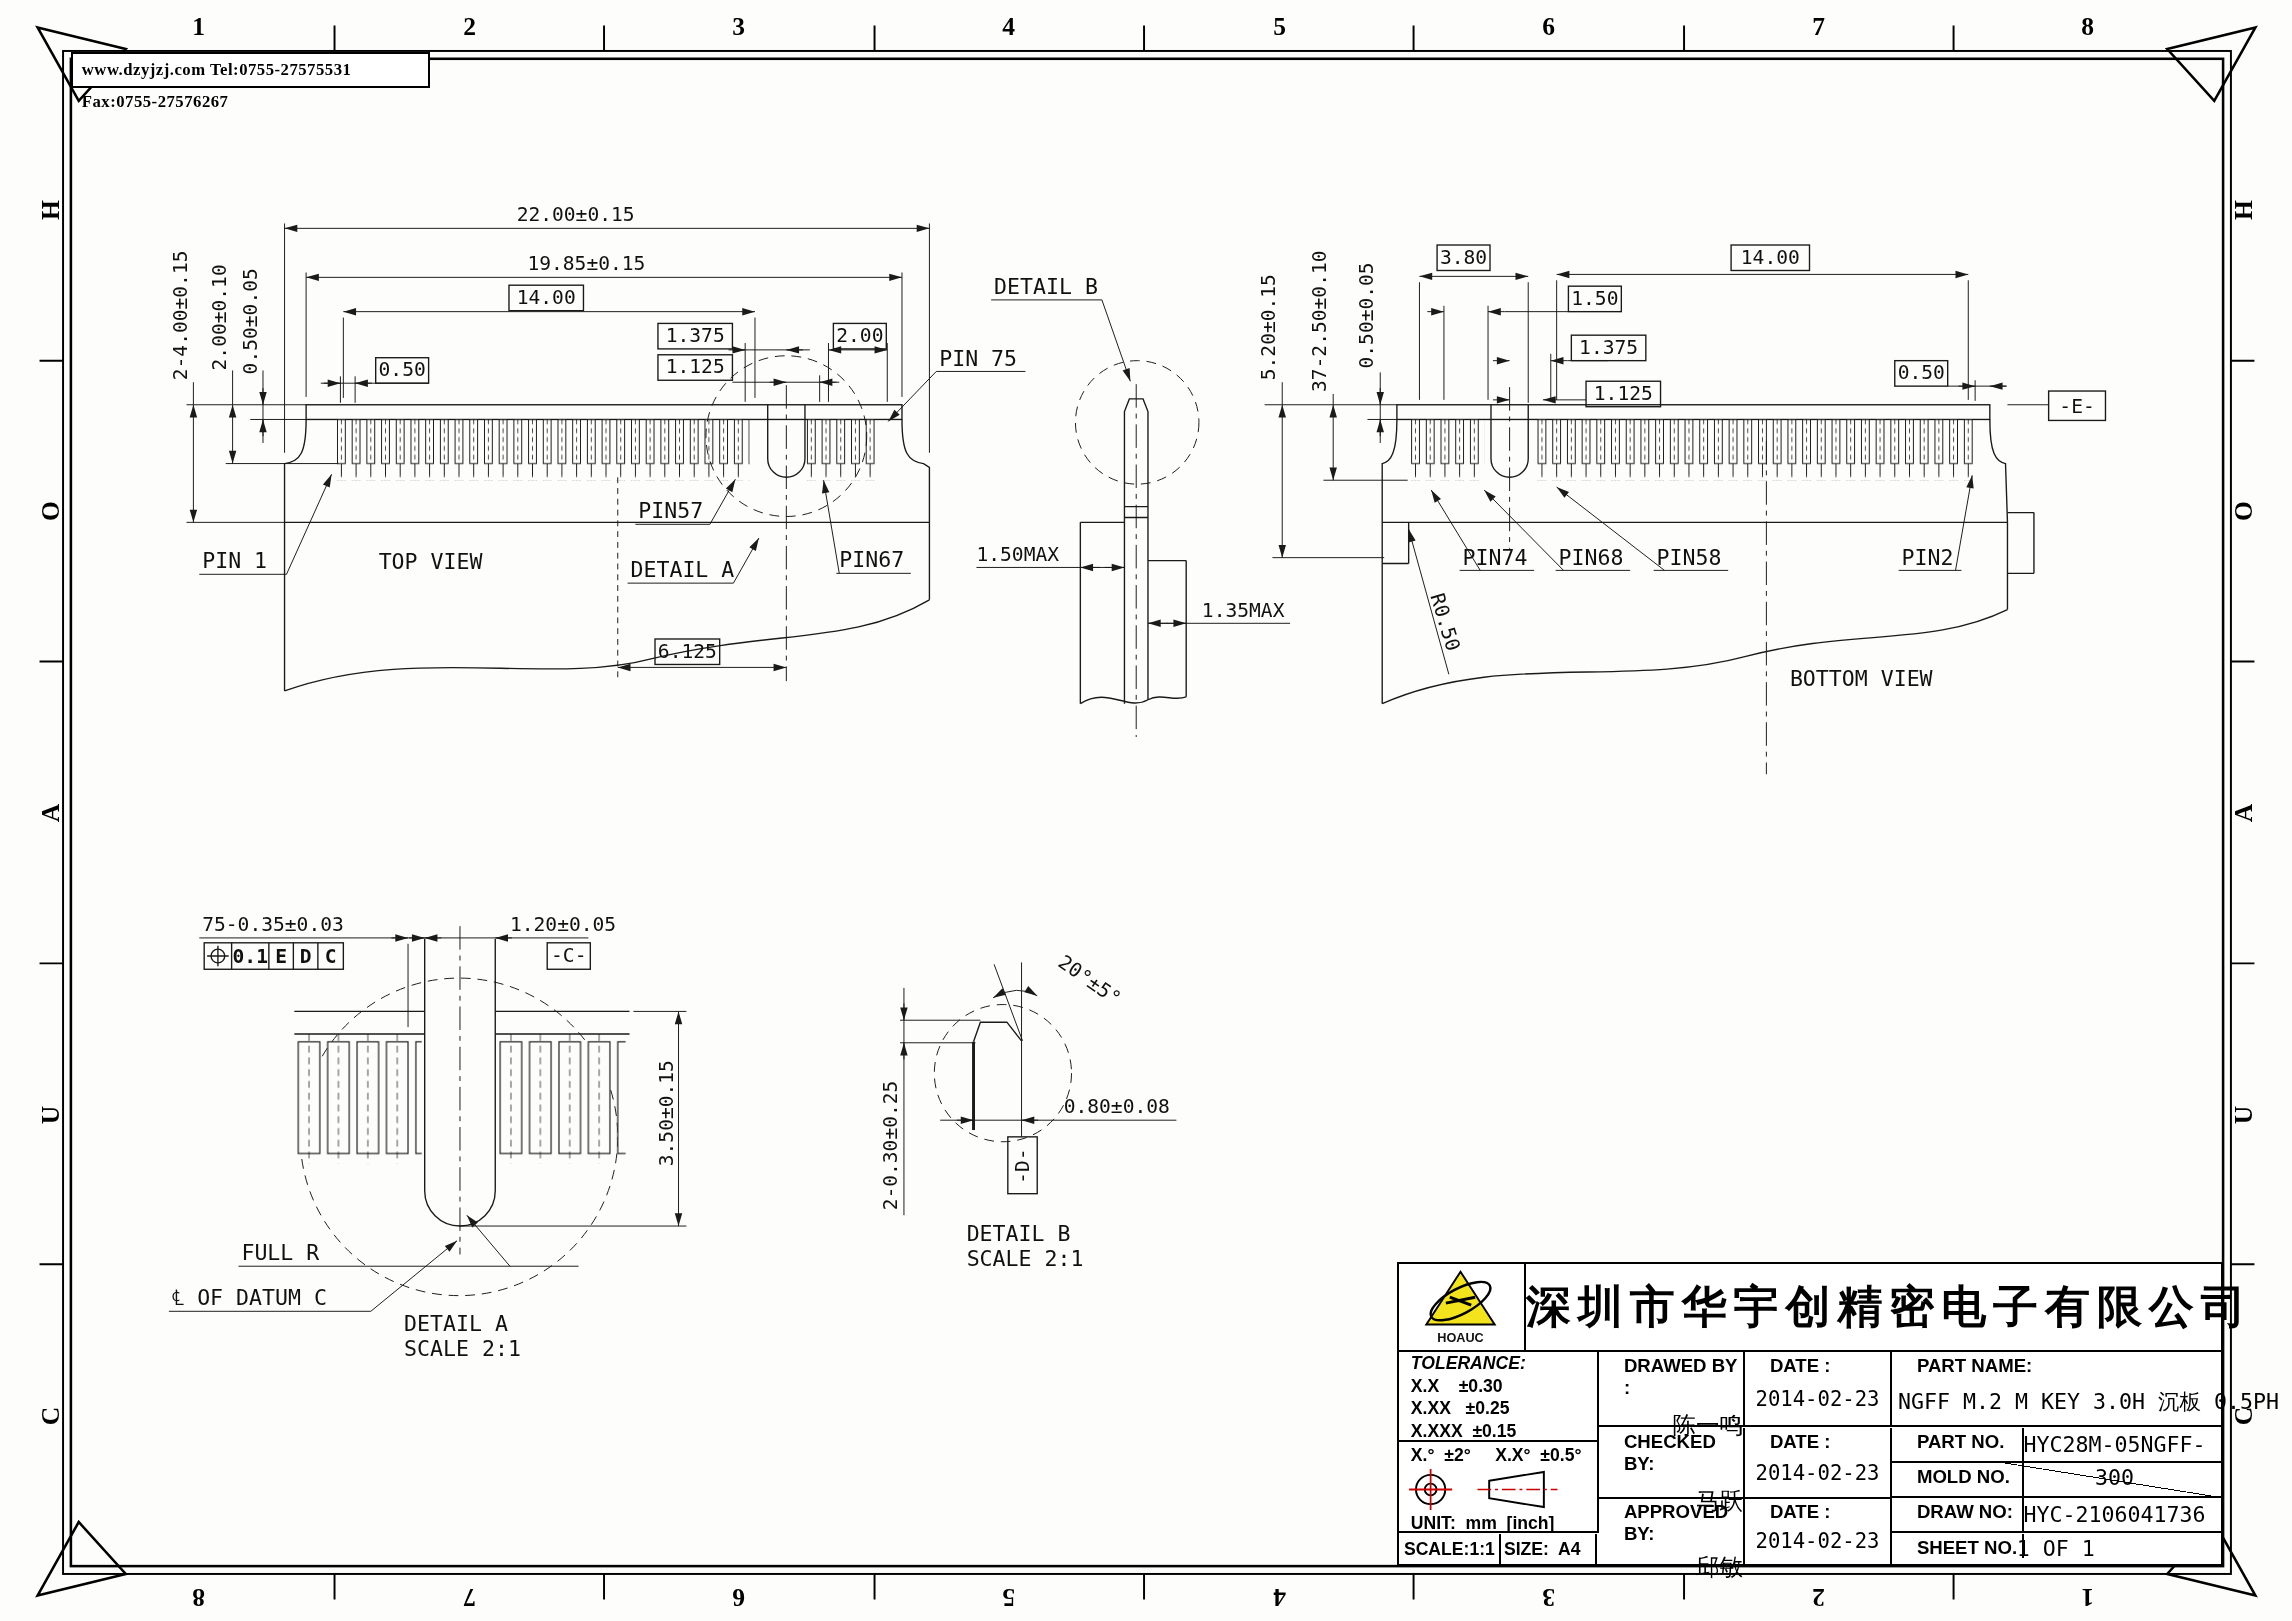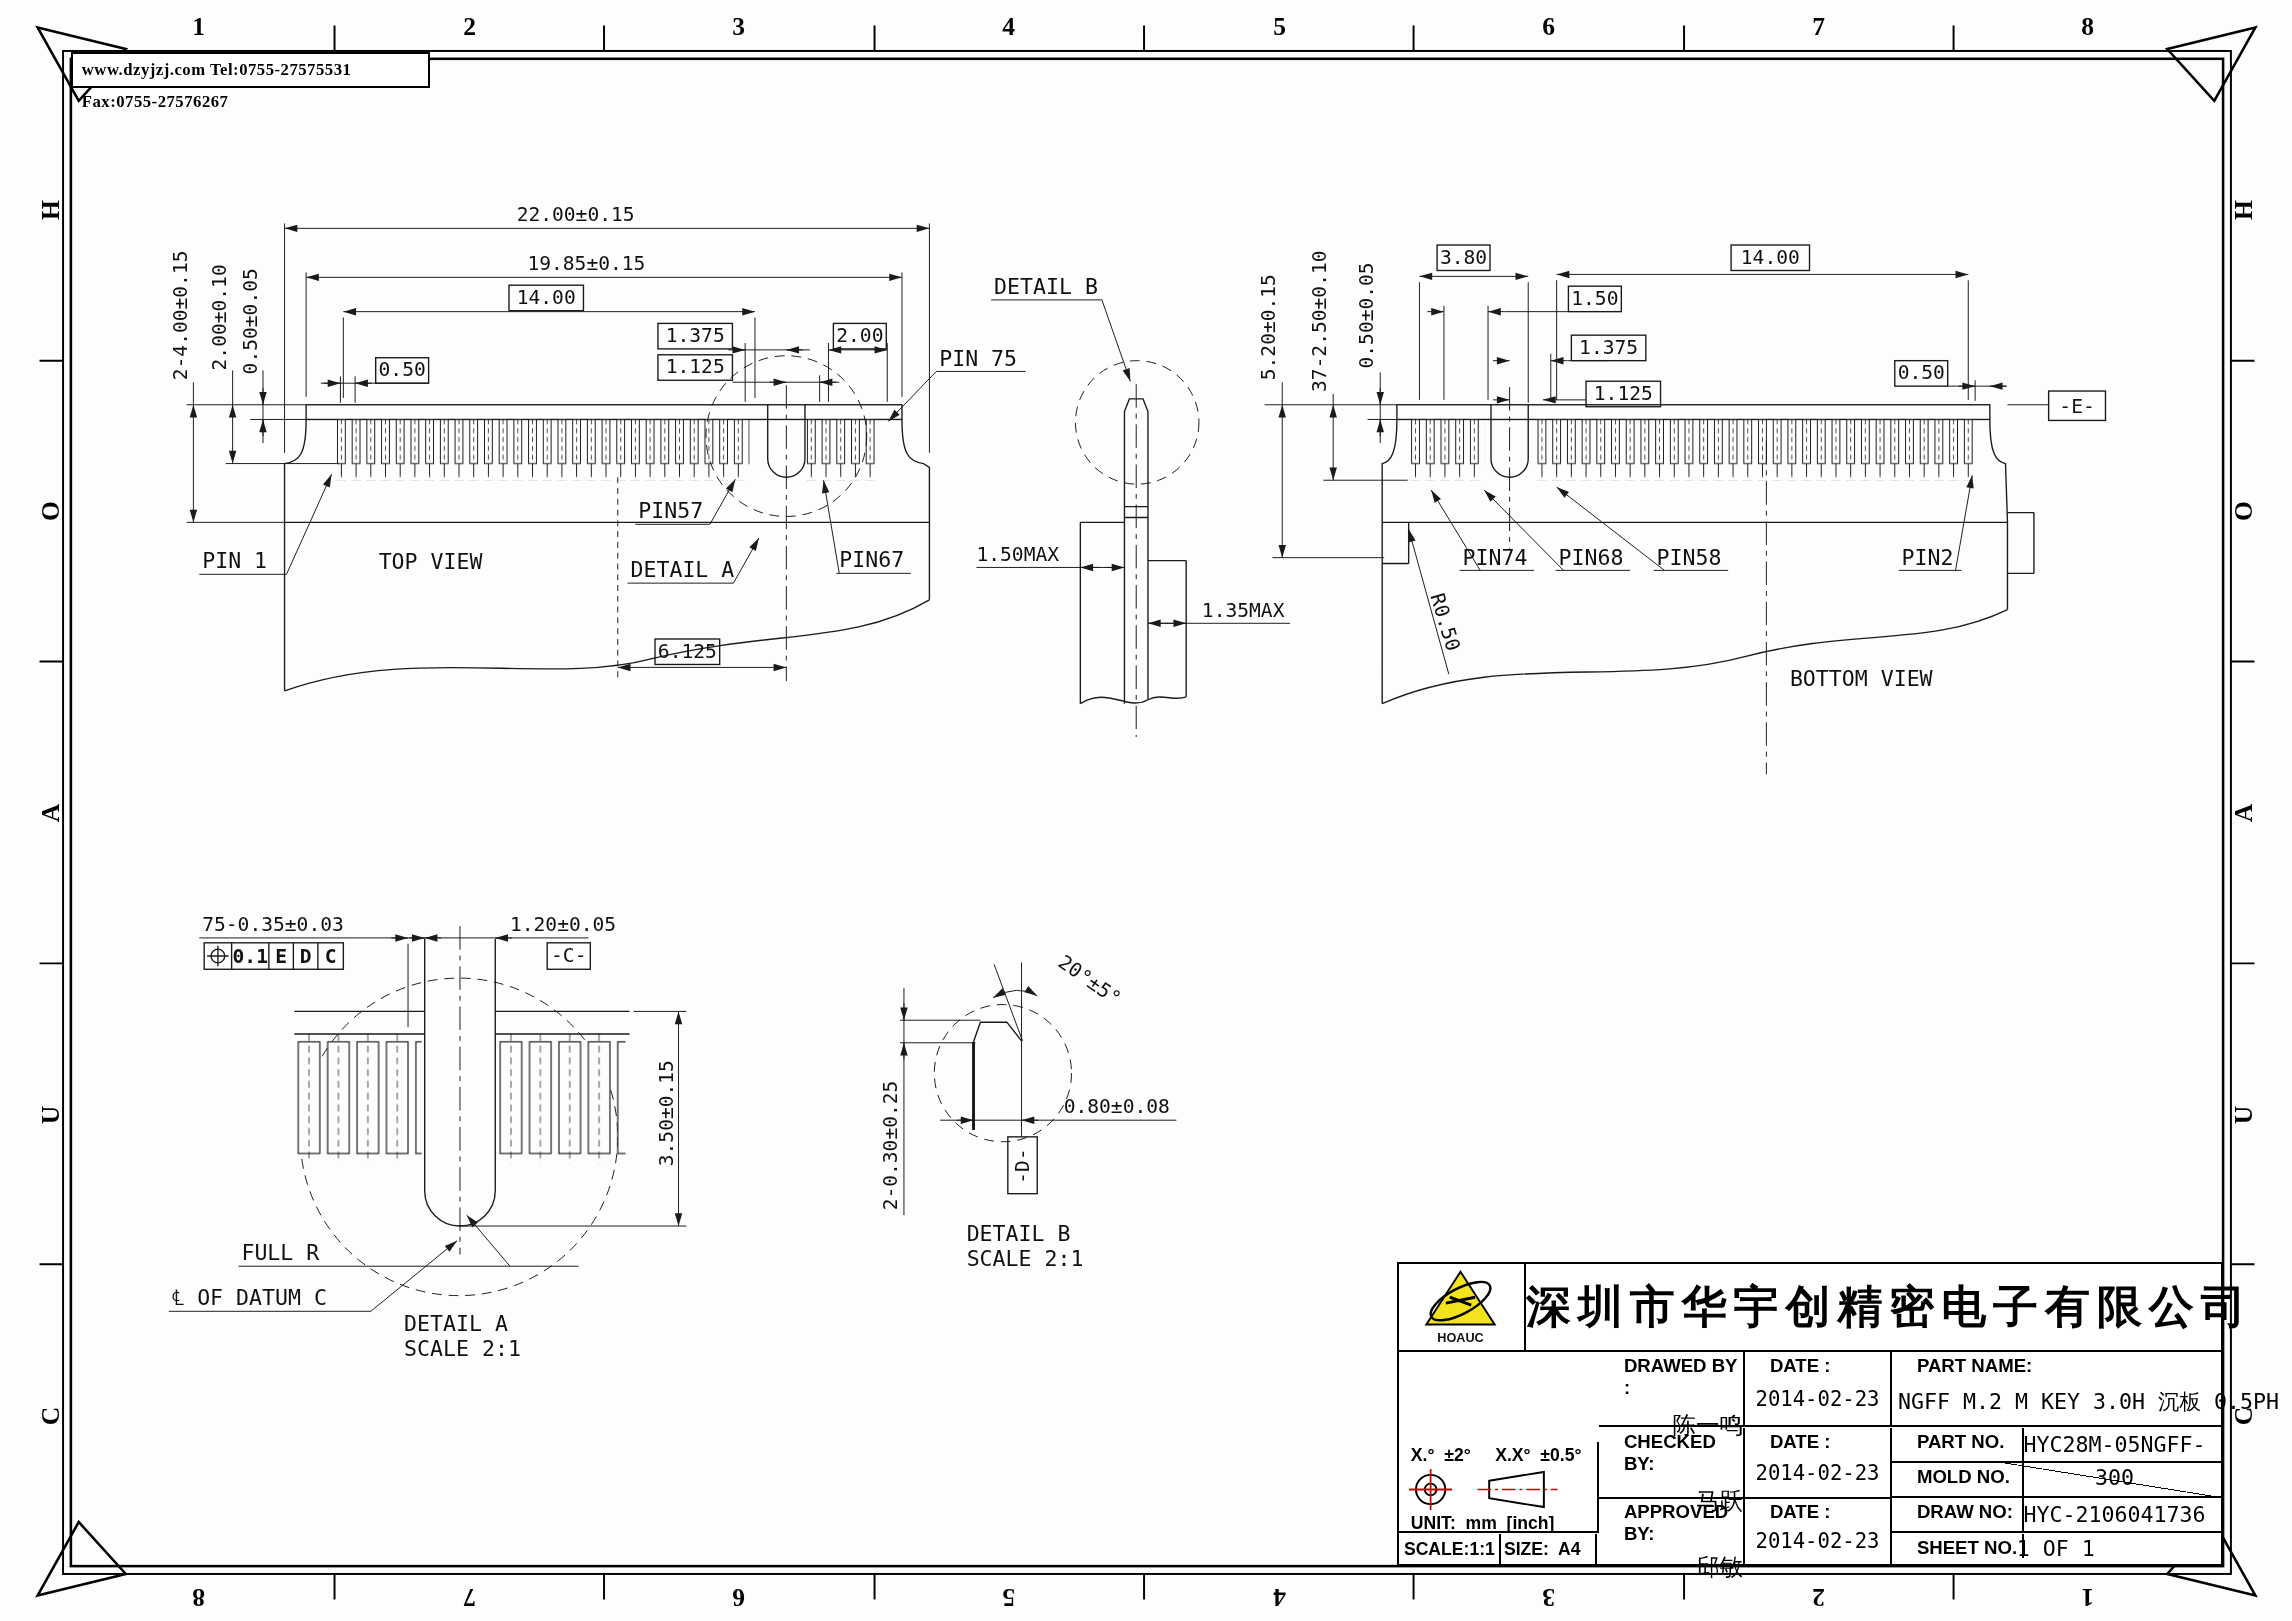--- a/index.html
+++ b/index.html
@@ -357,20 +357,26 @@
   <div class="c br bb" style="left:0;top:0;width:127px;height:88px">
     <svg width="123" height="84" viewBox="0 0 126 86">
       <polygon points="63,8 98,62 28,62" fill="#f2e31c" stroke="#000" stroke-width="2"></polygon>
       <ellipse cx="63" cy="38" rx="34" ry="13" fill="none" stroke="#000" stroke-width="2.5" transform="rotate(-28 63 38)"></ellipse>
       <path d="M48,40 L78,34 M52,34 L74,42" stroke="#000" stroke-width="3"></path>
       <text x="63" y="80" text-anchor="middle" style="font:bold 13px 'Liberation Sans',sans-serif">HOAUC</text>
     </svg>
   </div>
   <div class="c bb company" style="left:127px;top:0;width:697px;height:88px">深圳市华宇创精密电子有限公司</div>
 
+  <div class="c br bb" style="left:0;top:88px;width:200px;height:90px">
+    <div class="tolrow" style="font-style:italic">TOLERANCE:</div>
+    <div class="tolrow">X.X    ±0.30</div>
+    <div class="tolrow">X.XX   ±0.25</div>
+    <div class="tolrow">X.XXX  ±0.15</div>
+  </div>
   <div class="c br bb" style="left:0;top:178px;width:200px;height:91px">
     <div class="tolrow" style="padding-top:2px">X.°  ±2°     X.X°  ±0.5°</div>
     <svg width="196" height="41" viewBox="0 0 200 42" style="display:block;margin-top:2px">
       <circle cx="32" cy="21" r="15" fill="none" stroke="#000" stroke-width="2"></circle>
       <circle cx="32" cy="21" r="6" fill="none" stroke="#000" stroke-width="2"></circle>
       <path d="M10,21 H54 M32,0 V42" stroke="#c00" stroke-width="1.8"></path>
       <polygon points="92,12 148,3 148,39 92,30" fill="none" stroke="#000" stroke-width="2"></polygon>
       <path d="M80,21 H162" stroke="#c00" stroke-width="1.6" stroke-dasharray="14 4 3 4"></path>
     </svg>
     <div class="tolrow" style="padding-top:2px">UNIT:  mm  [inch]</div>

